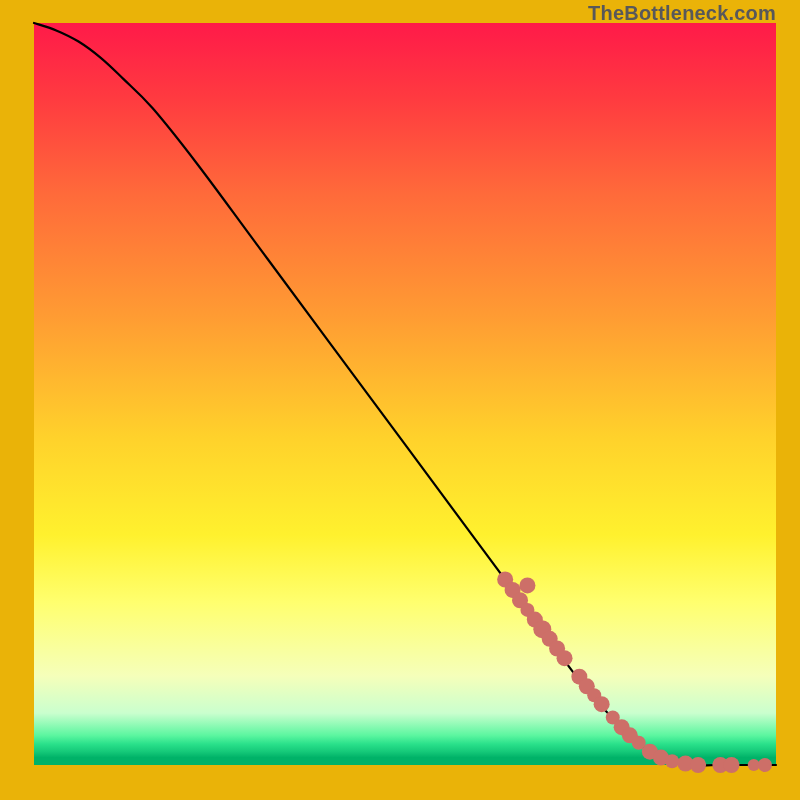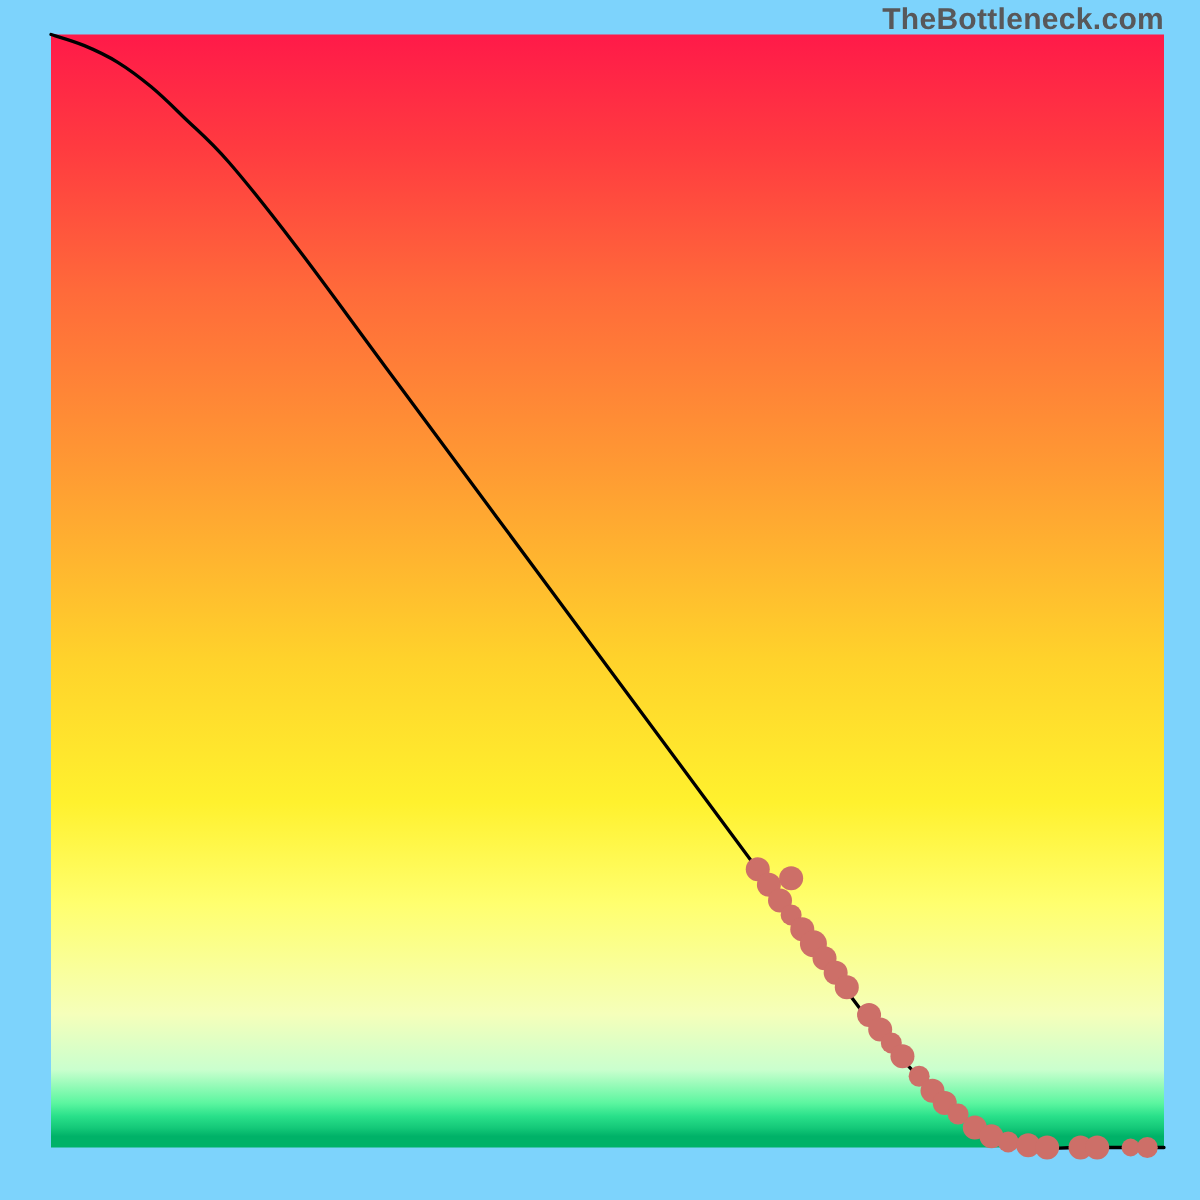--- a/index.html
+++ b/index.html
@@ -7,21 +7,21 @@
     padding: 0;
     width: 800px;
     height: 800px;
     background: #000;
     overflow: hidden;
   }
   .stage {
     position: relative;
     width: 800px;
     height: 800px;
-    background: #7dd3fc;
+    background: #eab308;
   }
   .plot {
     position: absolute;
     left: 34px;
     top: 23px;
     width: 742px;
     height: 742px;
     
     background: linear-gradient(
       to bottom,

